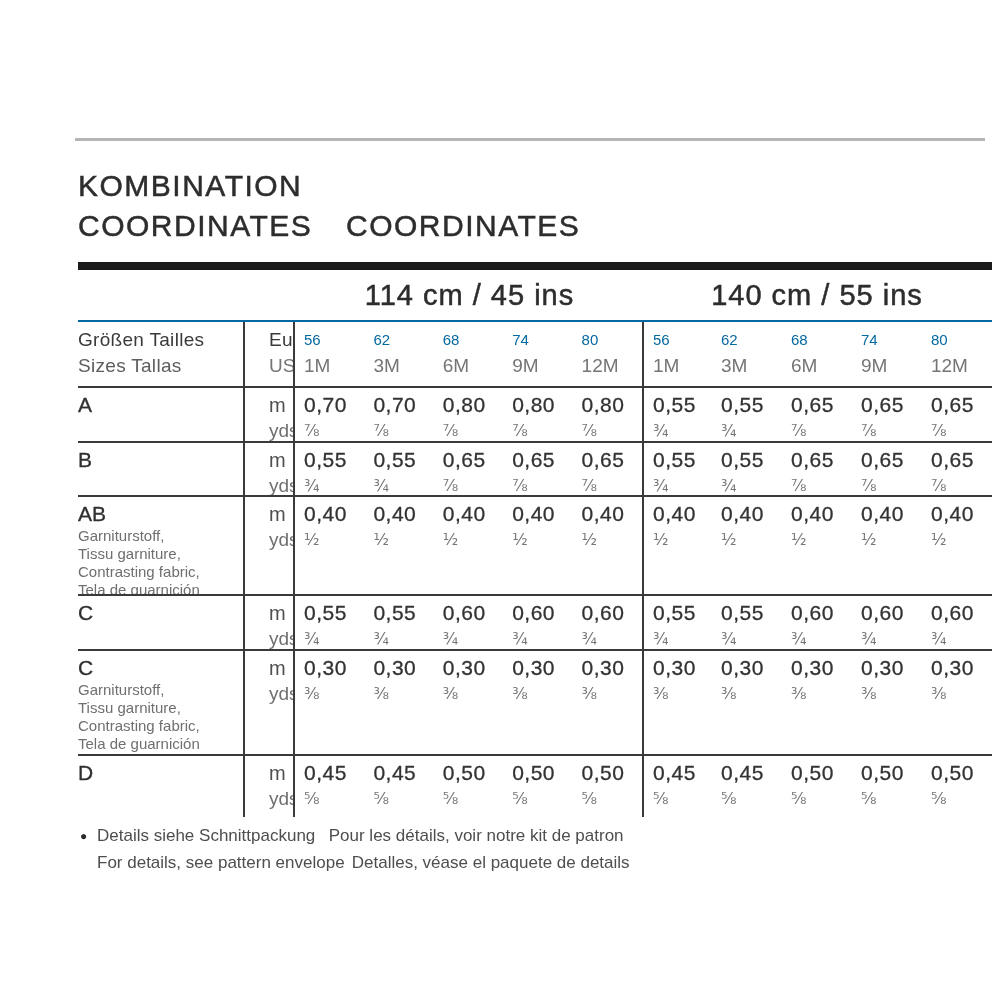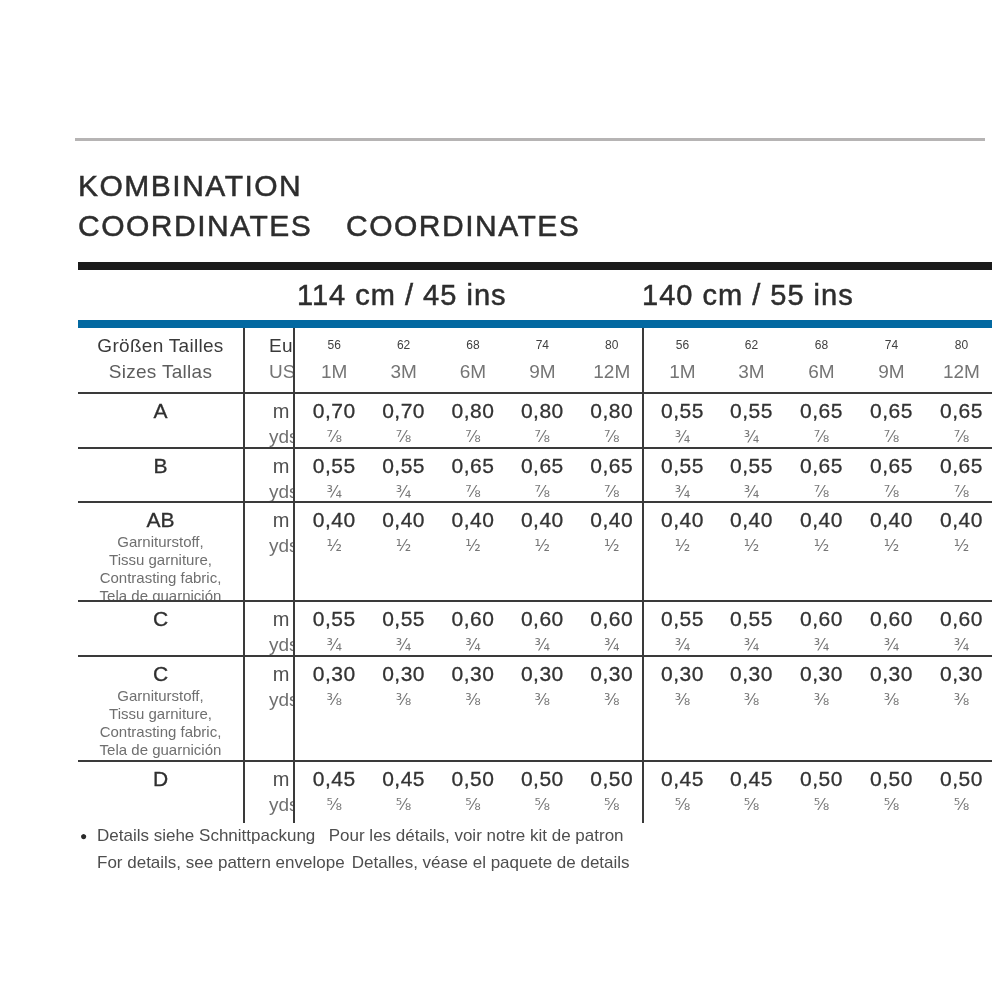--- a/index.html
+++ b/index.html
@@ -12,42 +12,42 @@
   
   .title{position:absolute;left:48px;top:166px;font-size:30px;line-height:40px;
          letter-spacing:1.5px;font-weight:500;color:#2d2d2d;-webkit-text-stroke:0.5px #2d2d2d;}
   .title-line{display:flex;}
   .title-line .t-first{display:inline-block;width:268px;}
   
   .black-bar{position:absolute;left:48px;top:262px;width:914px;height:8px;background:#1b1b1b;}
   
   .group-headers{position:absolute;left:48px;top:279px;width:914px;height:40px;font-size:29px;
                  font-weight:500;letter-spacing:1px;color:#2d2d2d;-webkit-text-stroke:0.5px #2d2d2d;}
-  .gh{position:absolute;top:0;}
+  .gh{position:absolute;top:0;text-align:center;}
   .gh.g1{left:219px;width:345px;}
   .gh.g2{left:564px;width:350px;}
   
-  .grid{position:absolute;left:48px;top:320px;width:914px;border-top:8px solid #0369a1;text-align:center;}
+  .grid{position:absolute;left:48px;top:320px;width:914px;border-top:2px solid #0369a1;}
   .row{display:grid;grid-template-columns:165px 52px repeat(5,69.4px) repeat(5,70px);
        border-bottom:2px solid #3a3a3a;box-sizing:border-box;}
   .row:nth-child(1){height:66px;}
   .row:nth-child(2){height:55px;}
   .row:nth-child(3){height:54px;}
   .row:nth-child(4){height:99px;}
   .row:nth-child(5){height:55px;}
   .row:nth-child(6){height:105px;}
   .row:nth-child(7){height:61px;border-bottom:none;}
   .cell{box-sizing:border-box;padding-top:4px;overflow:hidden;}
   .c-unit{border-left:2px solid #3a3a3a;border-right:2px solid #3a3a3a;padding-left:24px;}
   .c-val{padding-left:9px;}
   .c-g2{border-left:2px solid #3a3a3a;}
   
   .hdr-label-top{display:block;font-size:19px;line-height:27px;color:#3a3a3a;letter-spacing:0.3px;}
   .hdr-label-bot{display:block;font-size:19px;line-height:26px;color:#5d5d5d;letter-spacing:0.3px;}
-  .hdr-eur{display:block;font-size:12px;line-height:27px;color:#404040;}
+  .hdr-eur{display:block;font-size:15px;line-height:27px;color:#0369a1;}
   .hdr-us{display:block;font-size:19px;line-height:26px;color:#757575;}
   
   .row-label{display:block;font-size:21px;line-height:26px;color:#2f2f2f;-webkit-text-stroke:0.3px #2f2f2f;}
   .sublabel{display:block;font-size:15px;line-height:18px;color:#6f6f6f;}
   .unit-m{display:block;font-size:20px;line-height:26px;color:#4f4f4f;}
   .unit-yds{display:block;font-size:19px;line-height:25px;color:#6f6f6f;}
   .val-m{display:block;font-size:21px;line-height:26px;color:#333333;-webkit-text-stroke:0.3px #333333;letter-spacing:0.5px;}
   .val-yds{display:block;font-size:16px;line-height:25px;color:#767676;font-family:"DejaVu Sans",sans-serif;}
   
   .footer{position:absolute;left:48px;top:822px;font-size:17px;line-height:27px;color:#4e4e4e;}

